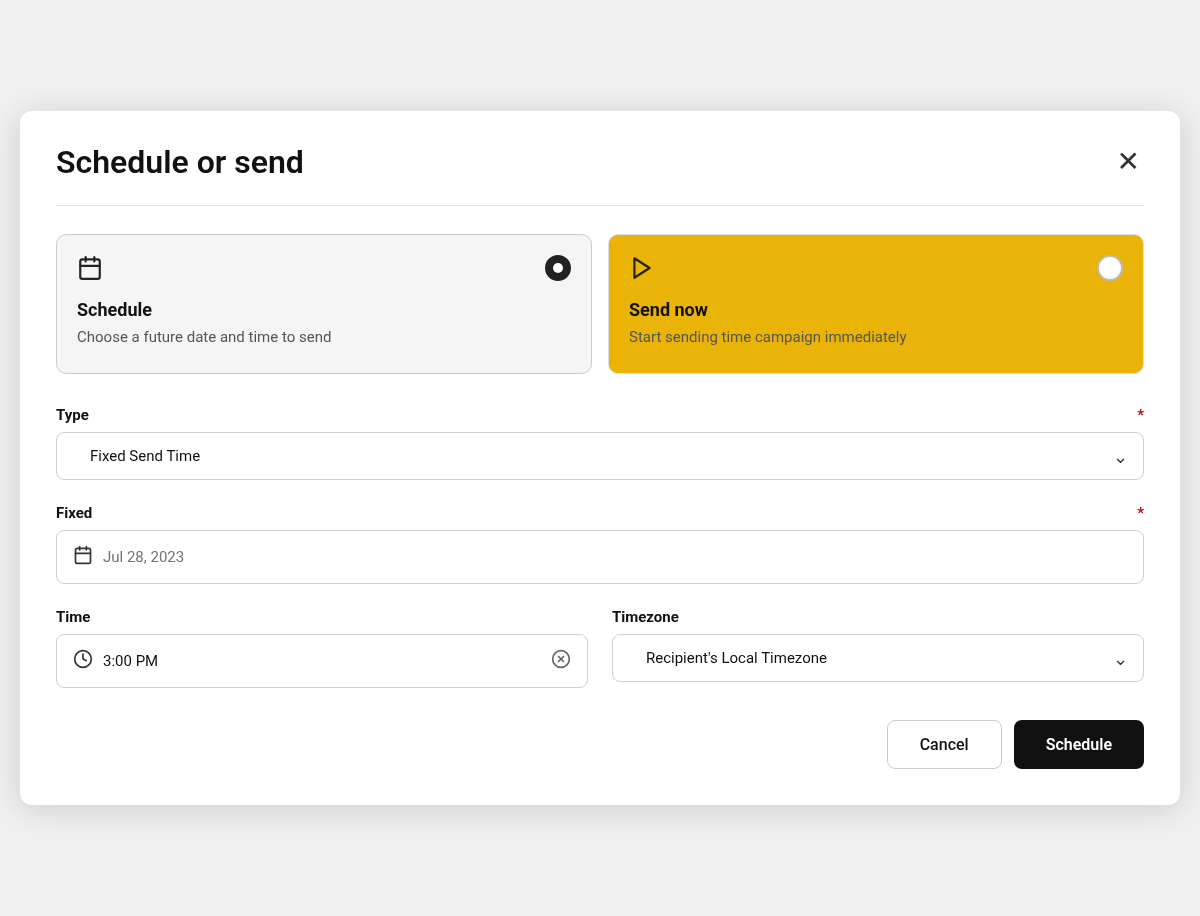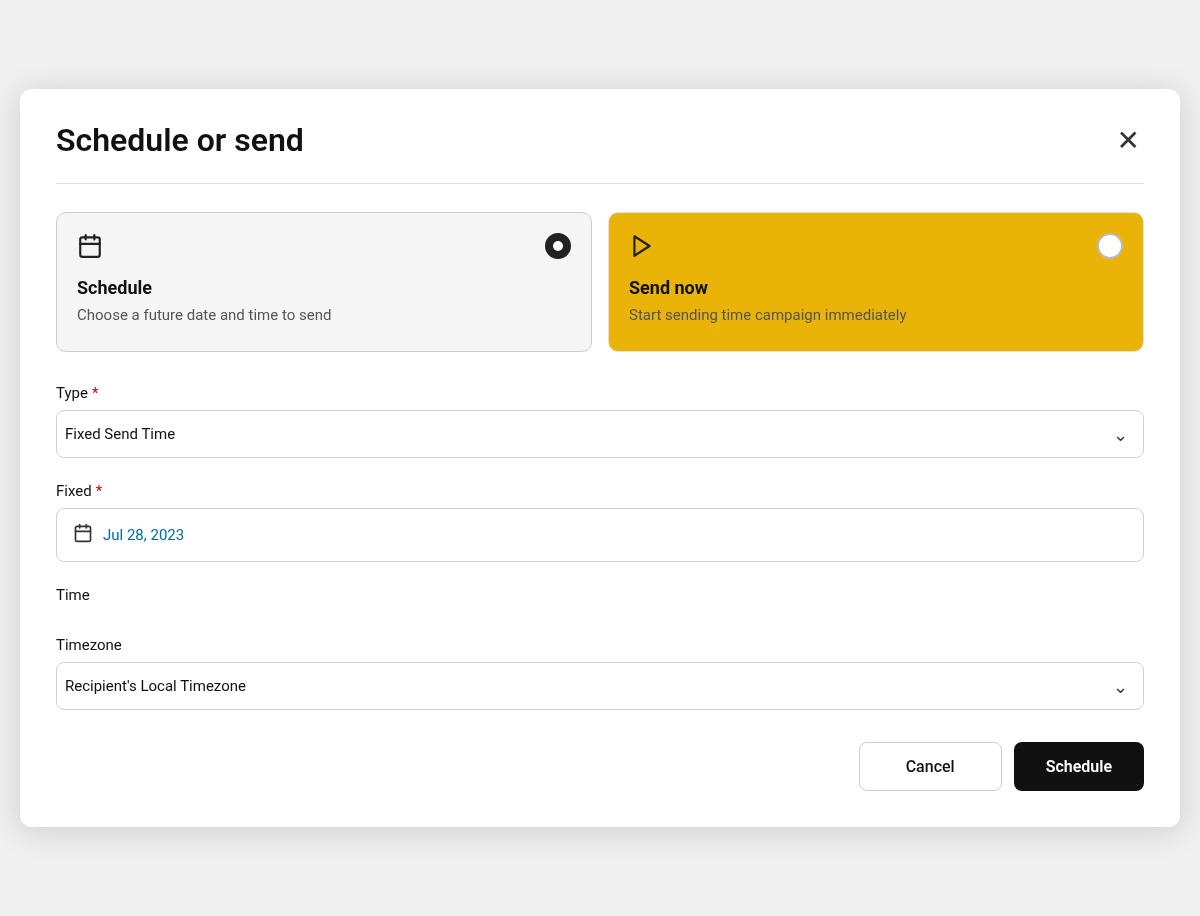--- a/index.html
+++ b/index.html
@@ -22,21 +22,21 @@
       background: #ffffff;
       border-radius: 12px;
       width: 1160px;
       max-width: 100%;
       padding: 32px 36px 36px 36px;
       box-shadow: 0 4px 32px rgba(0,0,0,0.15);
     }
 
     .modal-header {
       display: flex;
-      align-items: flex-end;
+      align-items: center;
       justify-content: space-between;
       margin-bottom: 24px;
     }
 
     .modal-title {
       font-size: 32px;
       font-weight: 600;
       color: #111;
     }
 
@@ -133,36 +133,37 @@
       color: #555;
       line-height: 1.5;
     }
 
     .form-group {
       margin-bottom: 24px;
     }
 
     .form-label {
       font-size: 15px;
-      font-weight: 400;
+      font-weight: 700;
       color: #111;
       margin-bottom: 8px;
       display: flex;
       align-items: center;
       gap: 4px;
+      justify-content: space-between;
     }
 
     .required-star {
       color: #cc0000;
       font-size: 15px;
     }
 
     .form-select {
       width: 100%;
-      padding: 14px 8px;
+      padding: 14px 33px;
       border: 1.5px solid #d0d0d0;
       border-radius: 8px;
       font-size: 15px;
       color: #111;
       background: #fff;
       appearance: none;
       cursor: pointer;
     }
 
     .select-wrapper {
@@ -180,33 +181,33 @@
     }
 
     .date-input-wrapper {
       display: flex;
       align-items: center;
       gap: 10px;
       border: 1.5px solid #d0d0d0;
       border-radius: 8px;
       padding: 14px 16px;
       font-size: 15px;
-      color: #0369a1;
+      color: #737373;
       cursor: pointer;
       background: #fff;
     }
 
     .date-input-wrapper .cal-icon {
       font-size: 18px;
       color: #333;
     }
 
     .two-col {
       display: grid;
-      grid-template-columns: 1fr;
+      grid-template-columns: 1fr 1fr;
       gap: 24px;
       margin-bottom: 32px;
     }
 
     .time-input-wrapper {
       display: flex;
       align-items: center;
       gap: 10px;
       border: 1.5px solid #d0d0d0;
       border-radius: 8px;
@@ -229,21 +230,21 @@
       cursor: pointer;
     }
 
     .footer-buttons {
       display: flex;
       justify-content: flex-end;
       gap: 12px;
     }
 
     .btn-cancel {
-      padding: 14px 46px;
+      padding: 14px 32px;
       border: 1.5px solid #ccc;
       background: #fff;
       border-radius: 8px;
       font-size: 16px;
       font-weight: 500;
       color: #111;
       cursor: pointer;
     }
 
     .btn-schedule {
@@ -342,20 +343,36 @@
       <span>Jul 28, 2023</span>
     </div>
   </div>
 
   <div class="two-col">
 
     <div class="form-group" style="margin-bottom:0;">
       <div class="form-label">
         <span>Time</span>
       </div>
+      <div class="time-input-wrapper">
+        <span class="time-icon">
+          <svg width="20" height="20" viewBox="0 0 24 24" fill="none" stroke="currentColor" stroke-width="2" stroke-linecap="round" stroke-linejoin="round">
+            <circle cx="12" cy="12" r="10"></circle>
+            <polyline points="12 6 12 12 16 14"></polyline>
+          </svg>
+        </span>
+        <span>3:00 PM</span>
+        <span class="time-clear-icon">
+          <svg width="20" height="20" viewBox="0 0 24 24" fill="none" stroke="currentColor" stroke-width="2" stroke-linecap="round" stroke-linejoin="round">
+            <circle cx="12" cy="12" r="10"></circle>
+            <line x1="15" y1="9" x2="9" y2="15"></line>
+            <line x1="9" y1="9" x2="15" y2="15"></line>
+          </svg>
+        </span>
+      </div>
     </div>
 
     <div class="form-group" style="margin-bottom:0;">
       <div class="form-label">
         <span>Timezone</span>
       </div>
       <div class="select-wrapper">
         <select class="form-select">
           <option>Recipient's Local Timezone</option>
           <option>UTC</option>

